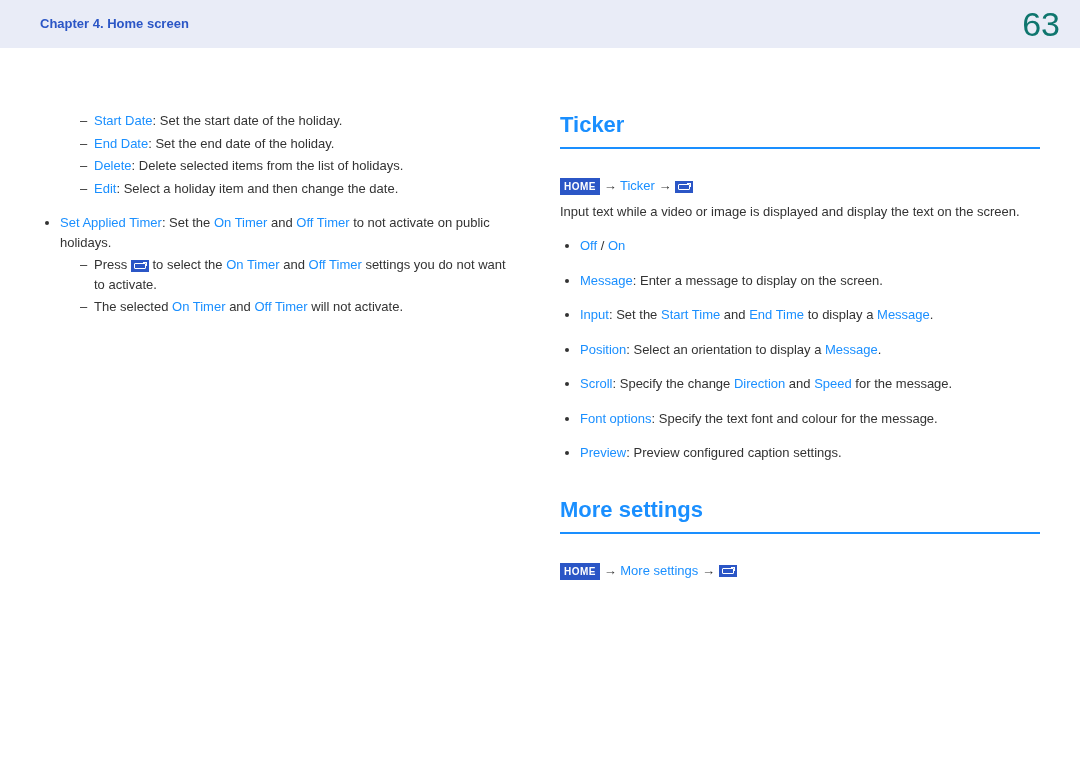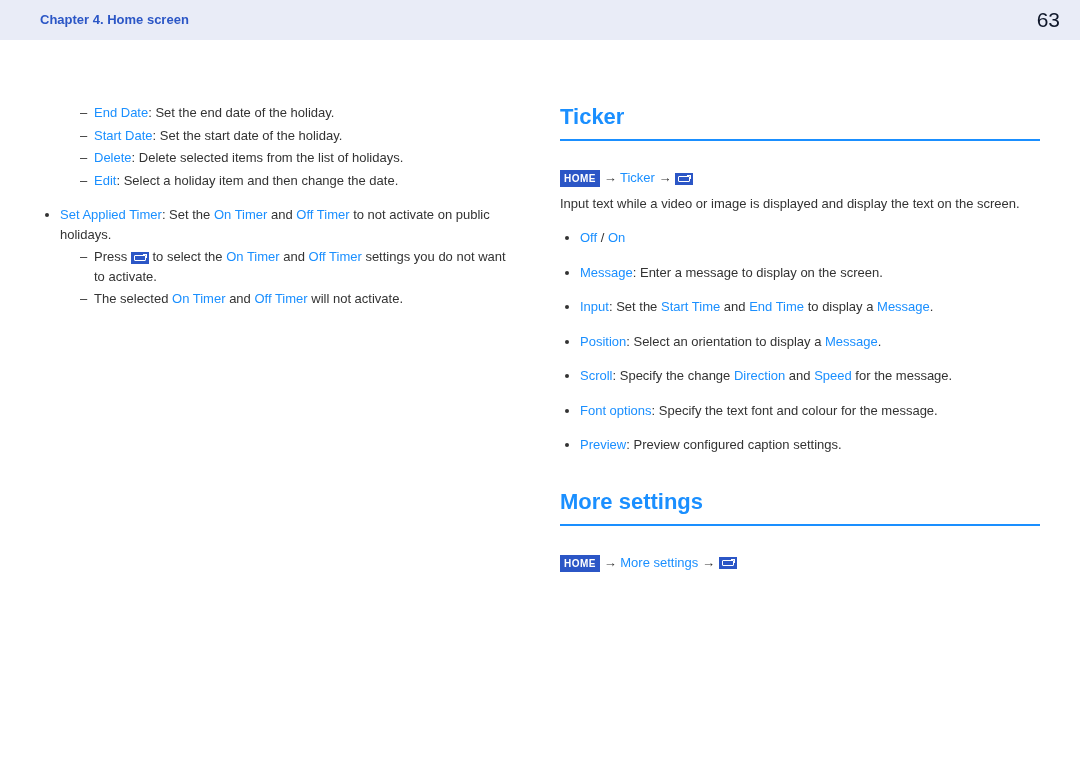--- a/index.html
+++ b/index.html
@@ -8,35 +8,35 @@
     width: 1080px;
     height: 763px;
     font-family: Arial, Helvetica, sans-serif;
     color: #333;
     background: #fff;
     font-size: 13px;
     line-height: 1.5;
   }
   .header {
     background: #e9ecf7;
-    height: 40px;
+    height: 48px;
     display: flex;
     align-items: center;
     justify-content: space-between;
     padding: 0 20px 0 40px;
     box-sizing: border-box;
   }
   .chapter {
     color: #2b56c6;
     font-weight: bold;
     font-size: 13px;
   }
   .page-num {
-    color: #0f172a;
-    font-size: 21px;
+    color: #0f766e;
+    font-size: 34px;
     font-weight: 300;
   }
   .content {
     display: flex;
     flex-direction: row;
     width: 100%;
     box-sizing: border-box;
     padding: 60px 40px 0 40px;
   }
   .col {
@@ -125,22 +125,22 @@
 <body>
 
 <div class="header">
   <span class="chapter">Chapter 4. Home screen</span>
   <span class="page-num">63</span>
 </div>
 
 <div class="content">
   <div class="col col-left">
     <ul class="dashes" style="margin-left:40px;">
+      <li><span class="blue">Start Date</span><span>: Set the start date of the holiday.</span></li>
       <li><span class="blue">End Date</span><span>: Set the end date of the holiday.</span></li>
-      <li><span class="blue">Start Date</span><span>: Set the start date of the holiday.</span></li>
       <li><span class="blue">Delete</span><span>: Delete selected items from the list of holidays.</span></li>
       <li><span class="blue">Edit</span><span>: Select a holiday item and then change the date.</span></li>
     </ul>
     <ul class="bullets">
       <li>
         <span class="blue">Set Applied Timer</span><span>: Set the </span><span class="blue">On Timer</span><span> and </span><span class="blue">Off Timer</span><span> to not activate on public holidays.</span>
         <ul class="dashes">
           <li><span>Press </span><span class="enter-icon"></span><span> to select the </span><span class="blue">On Timer</span><span> and </span><span class="blue">Off Timer</span><span> settings you do not want to activate.</span></li>
           <li><span>The selected </span><span class="blue">On Timer</span><span> and </span><span class="blue">Off Timer</span><span> will not activate.</span></li>
         </ul>

